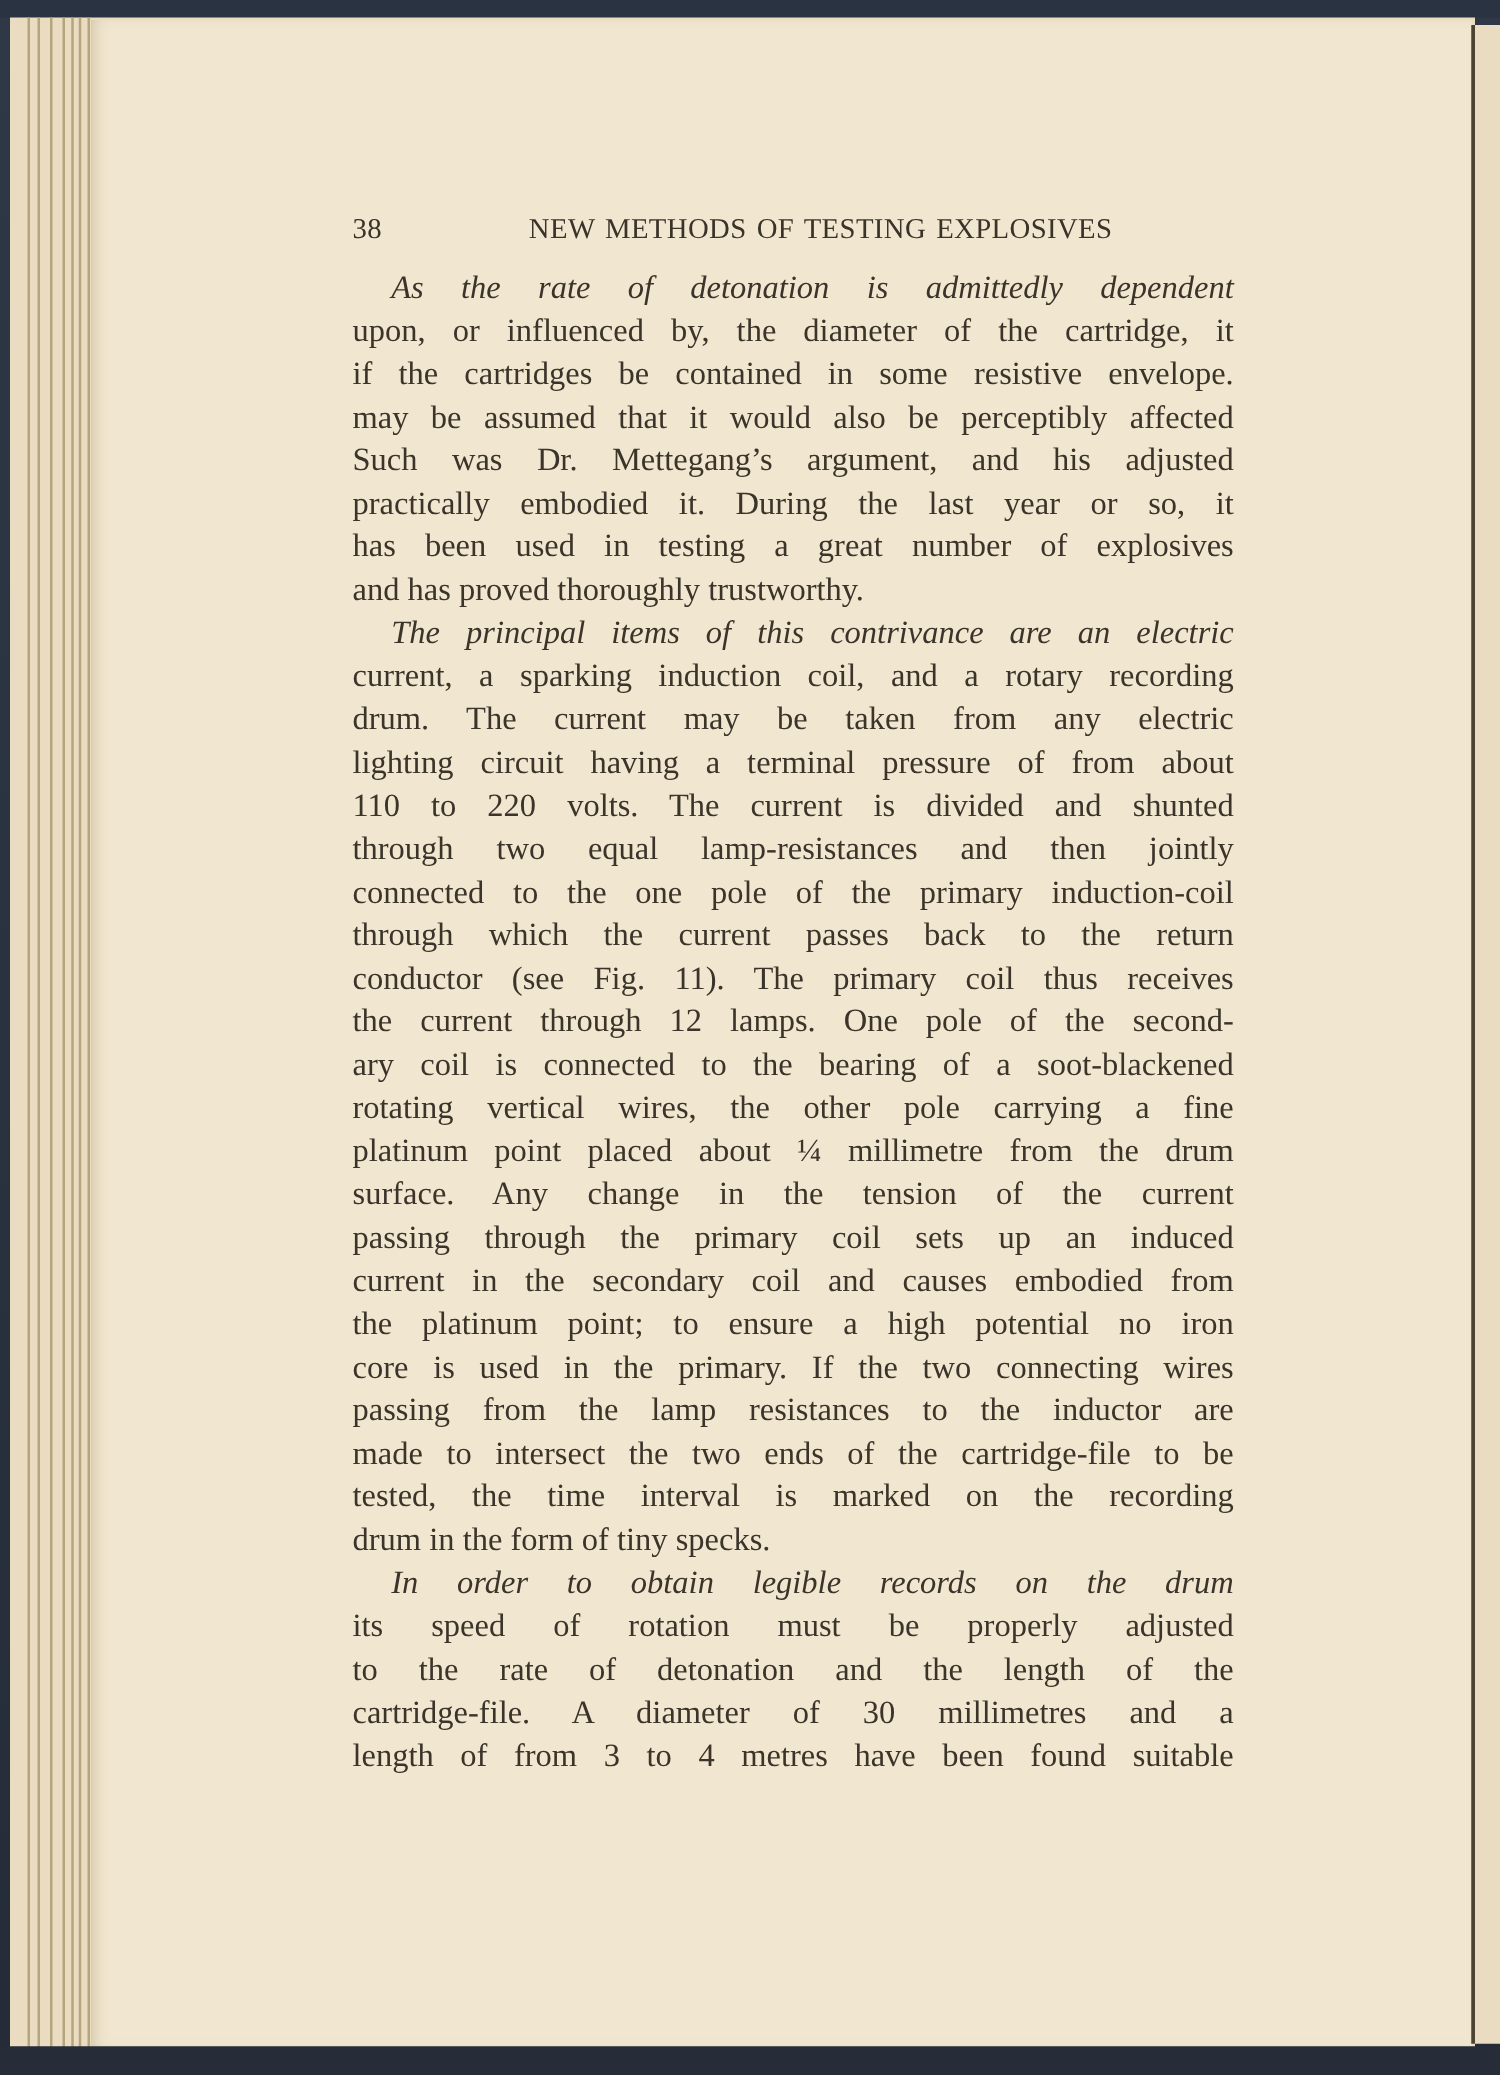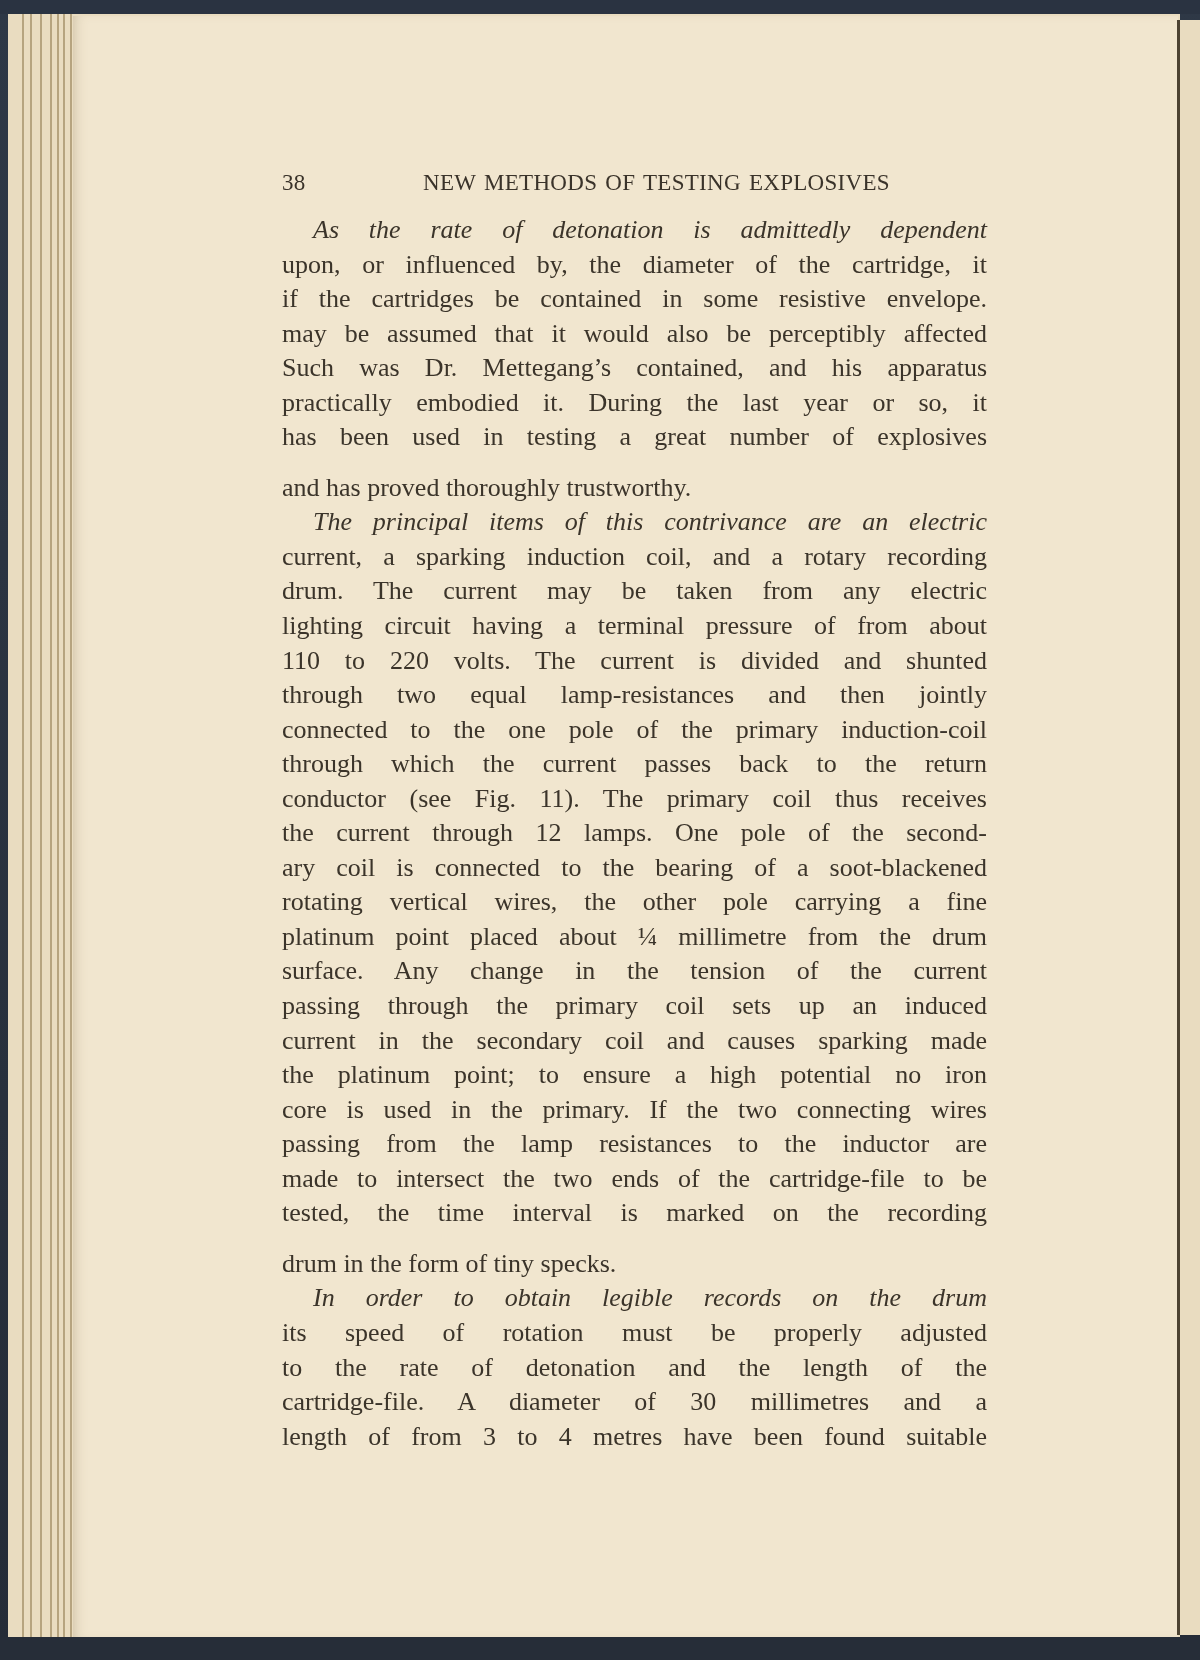--- a/index.html
+++ b/index.html
@@ -49,21 +49,21 @@
   .running-head .pageno { width: 44px; }
   .running-head .title { flex: 1; text-align: center; word-spacing: 2px; }
   .text-block {
     position: absolute; left: 282px; top: 213px; width: 705px;
     font-size: 26px; line-height: 34.55px; color: #3b342a;
   }
   .line {
     display: block; height: 34.55px; white-space: nowrap;
     text-align: justify; text-align-last: justify;
   }
-  .line.last { text-align-last: left; margin-top: 16px; }
+  .line.last { text-align-last: left; }
   .line.indent { padding-left: 31px; font-style: italic; }
 </style>
 </head>
 <body>
 
 <div class="cover"></div>
 <div class="top-cover"></div>
 <div class="page-stack"></div>
 <div class="leaf-edge" style="left:22px"></div>
 <div class="leaf-edge" style="left:30px"></div>
@@ -81,40 +81,40 @@
 <div class="running-head">
   <span class="pageno">38</span>
   <span class="title">NEW METHODS OF TESTING EXPLOSIVES</span>
 </div>
 
 <div class="text-block" id="text-block">
     <span class="line indent">As the rate of detonation is admittedly dependent</span>
     <span class="line">upon, or influenced by, the diameter of the cartridge, it</span>
     <span class="line">if the cartridges be contained in some resistive envelope.</span>
     <span class="line">may be assumed that it would also be perceptibly affected</span>
-    <span class="line">Such was Dr. Mettegang’s contained, and his apparatus</span>
+    <span class="line">Such was Dr. Mettegang’s argument, and his adjusted</span>
     <span class="line">practically embodied it. During the last year or so, it</span>
     <span class="line">has been used in testing a great number of explosives</span>
     <span class="line last">and has proved thoroughly trustworthy.</span>
     <span class="line indent">The principal items of this contrivance are an electric</span>
     <span class="line">current, a sparking induction coil, and a rotary recording</span>
     <span class="line">drum. The current may be taken from any electric</span>
     <span class="line">lighting circuit having a terminal pressure of from about</span>
     <span class="line">110 to 220 volts. The current is divided and shunted</span>
     <span class="line">through two equal lamp-resistances and then jointly</span>
     <span class="line">connected to the one pole of the primary induction-coil</span>
     <span class="line">through which the current passes back to the return</span>
     <span class="line">conductor (see Fig. 11). The primary coil thus receives</span>
     <span class="line">the current through 12 lamps. One pole of the second-</span>
     <span class="line">ary coil is connected to the bearing of a soot-blackened</span>
     <span class="line">rotating vertical wires, the other pole carrying a fine</span>
     <span class="line">platinum point placed about ¼ millimetre from the drum</span>
     <span class="line">surface. Any change in the tension of the current</span>
     <span class="line">passing through the primary coil sets up an induced</span>
-    <span class="line">current in the secondary coil and causes sparking made</span>
+    <span class="line">current in the secondary coil and causes embodied from</span>
     <span class="line">the platinum point; to ensure a high potential no iron</span>
     <span class="line">core is used in the primary. If the two connecting wires</span>
     <span class="line">passing from the lamp resistances to the inductor are</span>
     <span class="line">made to intersect the two ends of the cartridge-file to be</span>
     <span class="line">tested, the time interval is marked on the recording</span>
     <span class="line last">drum in the form of tiny specks.</span>
     <span class="line indent">In order to obtain legible records on the drum</span>
     <span class="line">its speed of rotation must be properly adjusted</span>
     <span class="line">to the rate of detonation and the length of the</span>
     <span class="line">cartridge-file. A diameter of 30 millimetres and a</span>

